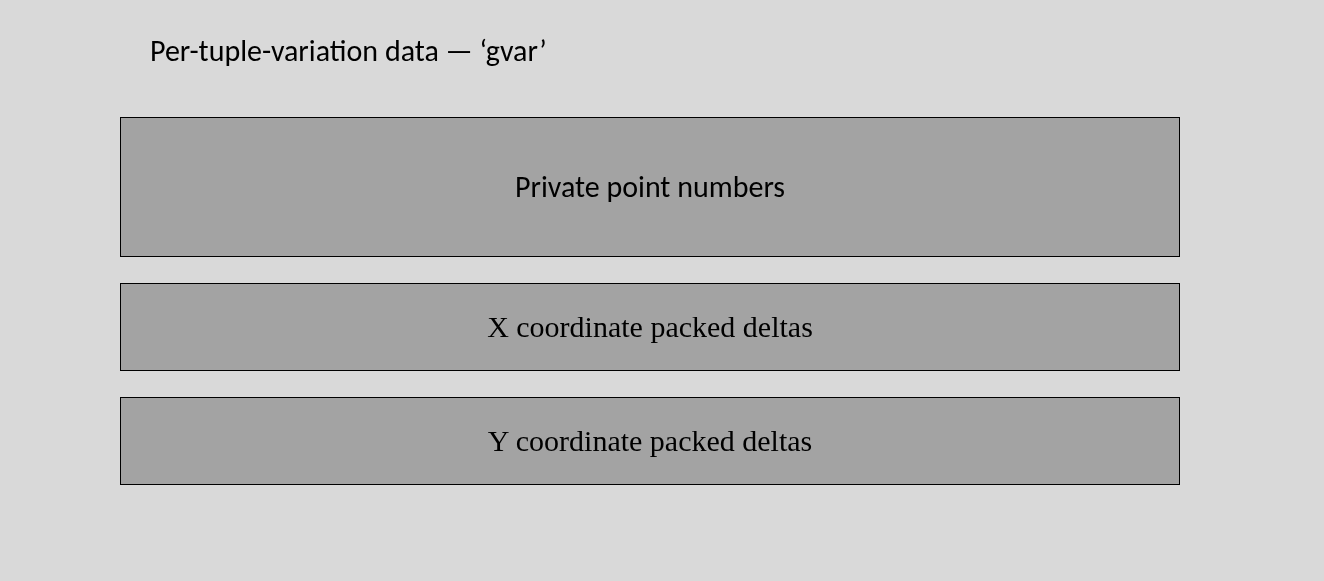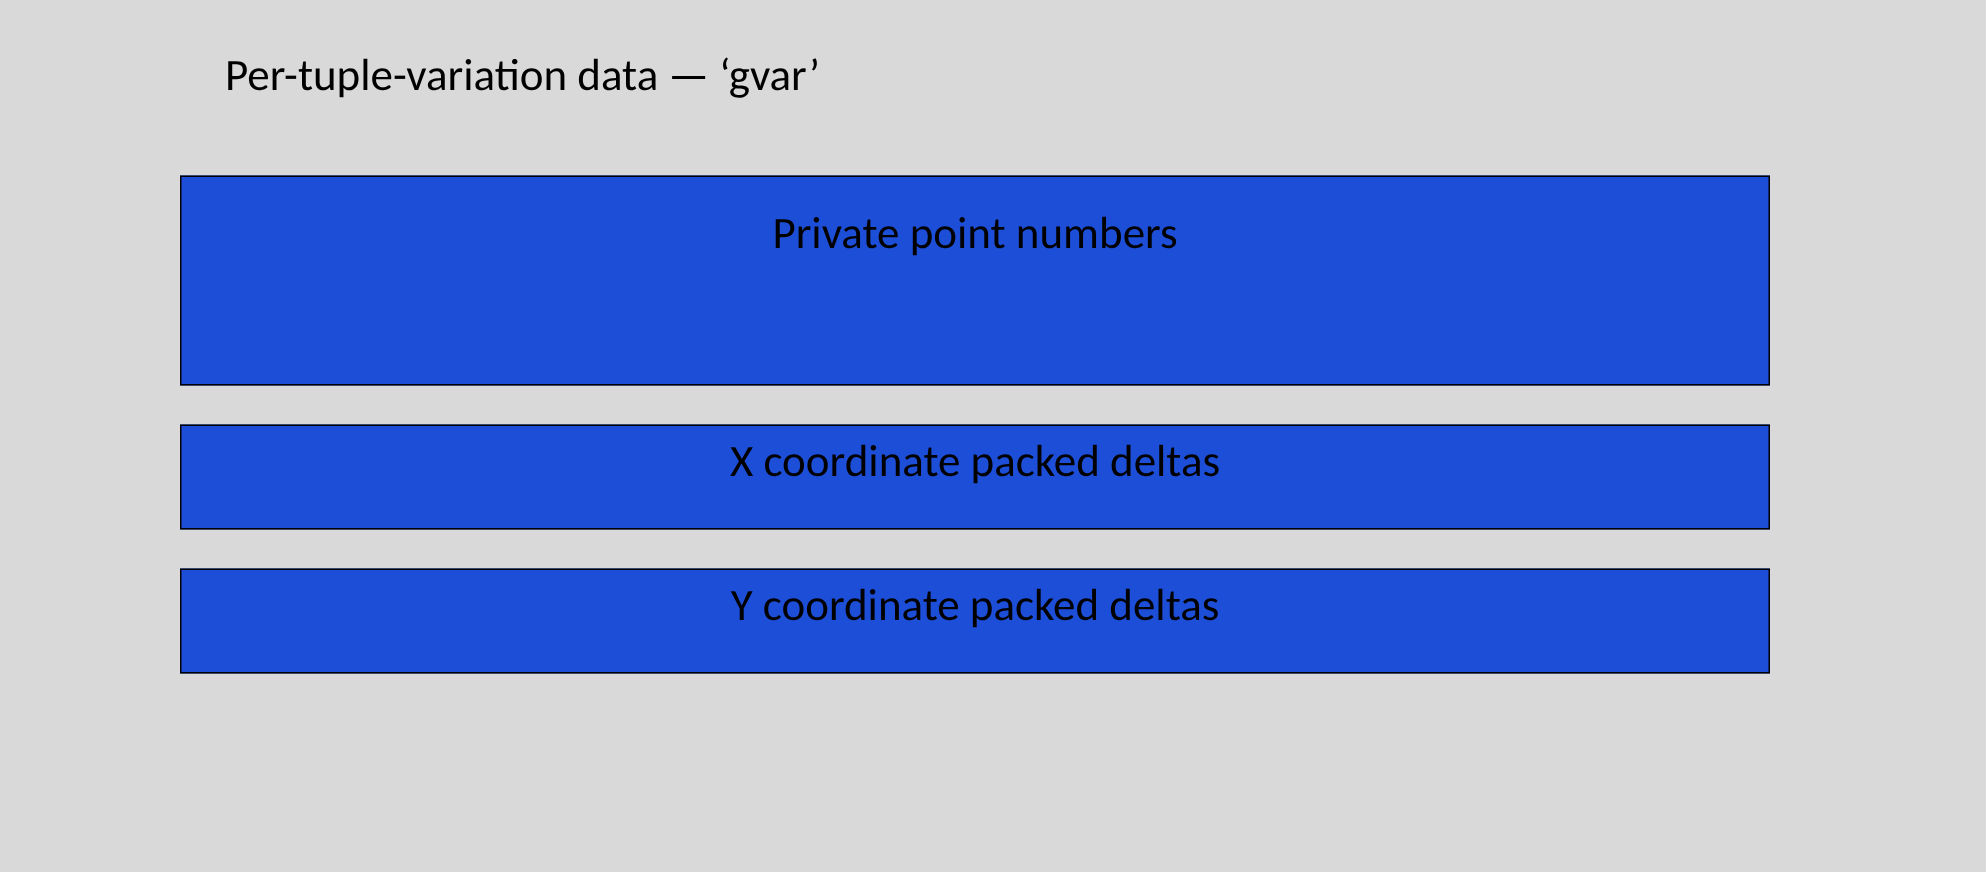--- a/index.html
+++ b/index.html
@@ -17,40 +17,41 @@
     .container {
       padding: 32px 120px 40px 120px;
     }
     .title {
       font-size: 30px;
       font-weight: 400;
       margin-left: 30px;
       margin-bottom: 48px;
     }
     .box {
-      background: #1d4ed8;
+      background: #a3a3a3;
       border: 1.5px solid #000;
       width: 1060px;
       text-align: center;
       display: flex;
       flex-direction: column;
-      justify-content: flex-start;
+      justify-content: center;
       align-items: center;
       margin-bottom: 26px;
     }
     .box-line {
       font-size: 30px;
       line-height: 1.6;
     }
     .box1 {
       height: 140px;
       padding: 14px 0;
     }
     .box-small {
-      height: 70px;
+      height: 88px;
+      font-family: Liberation Serif, serif;
     }
     .box:last-child {
       margin-bottom: 12px;
     }
   </style>
 </head>
 <body>
 
 <div class="container">
   <div class="title">Per-tuple-variation data — ‘gvar’</div>

